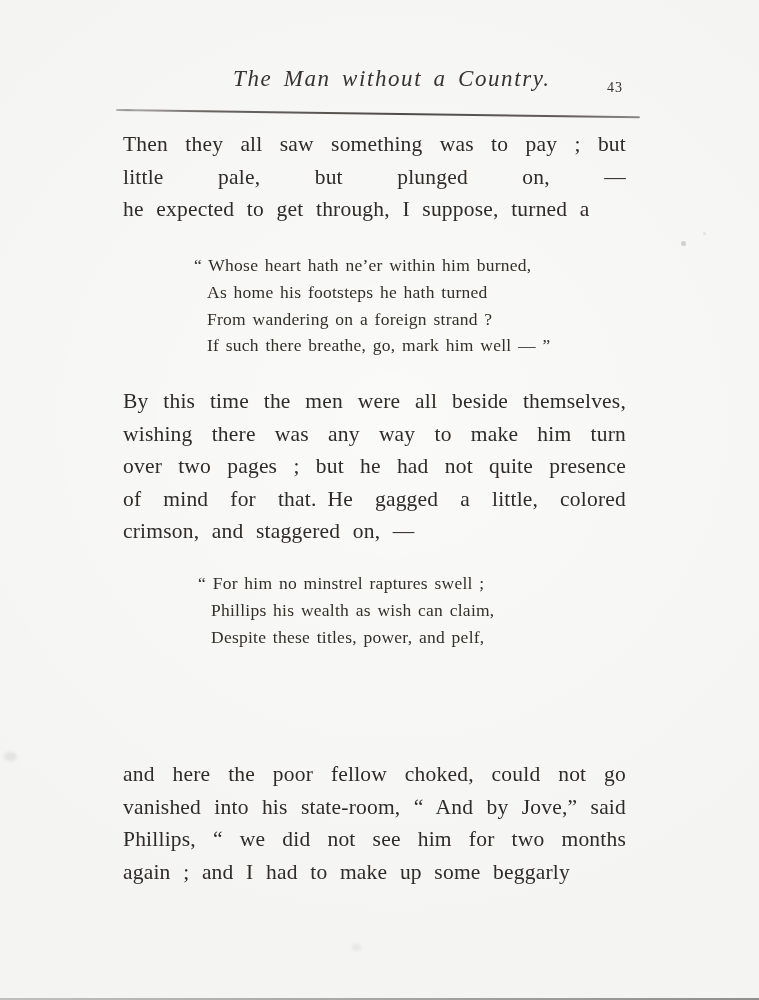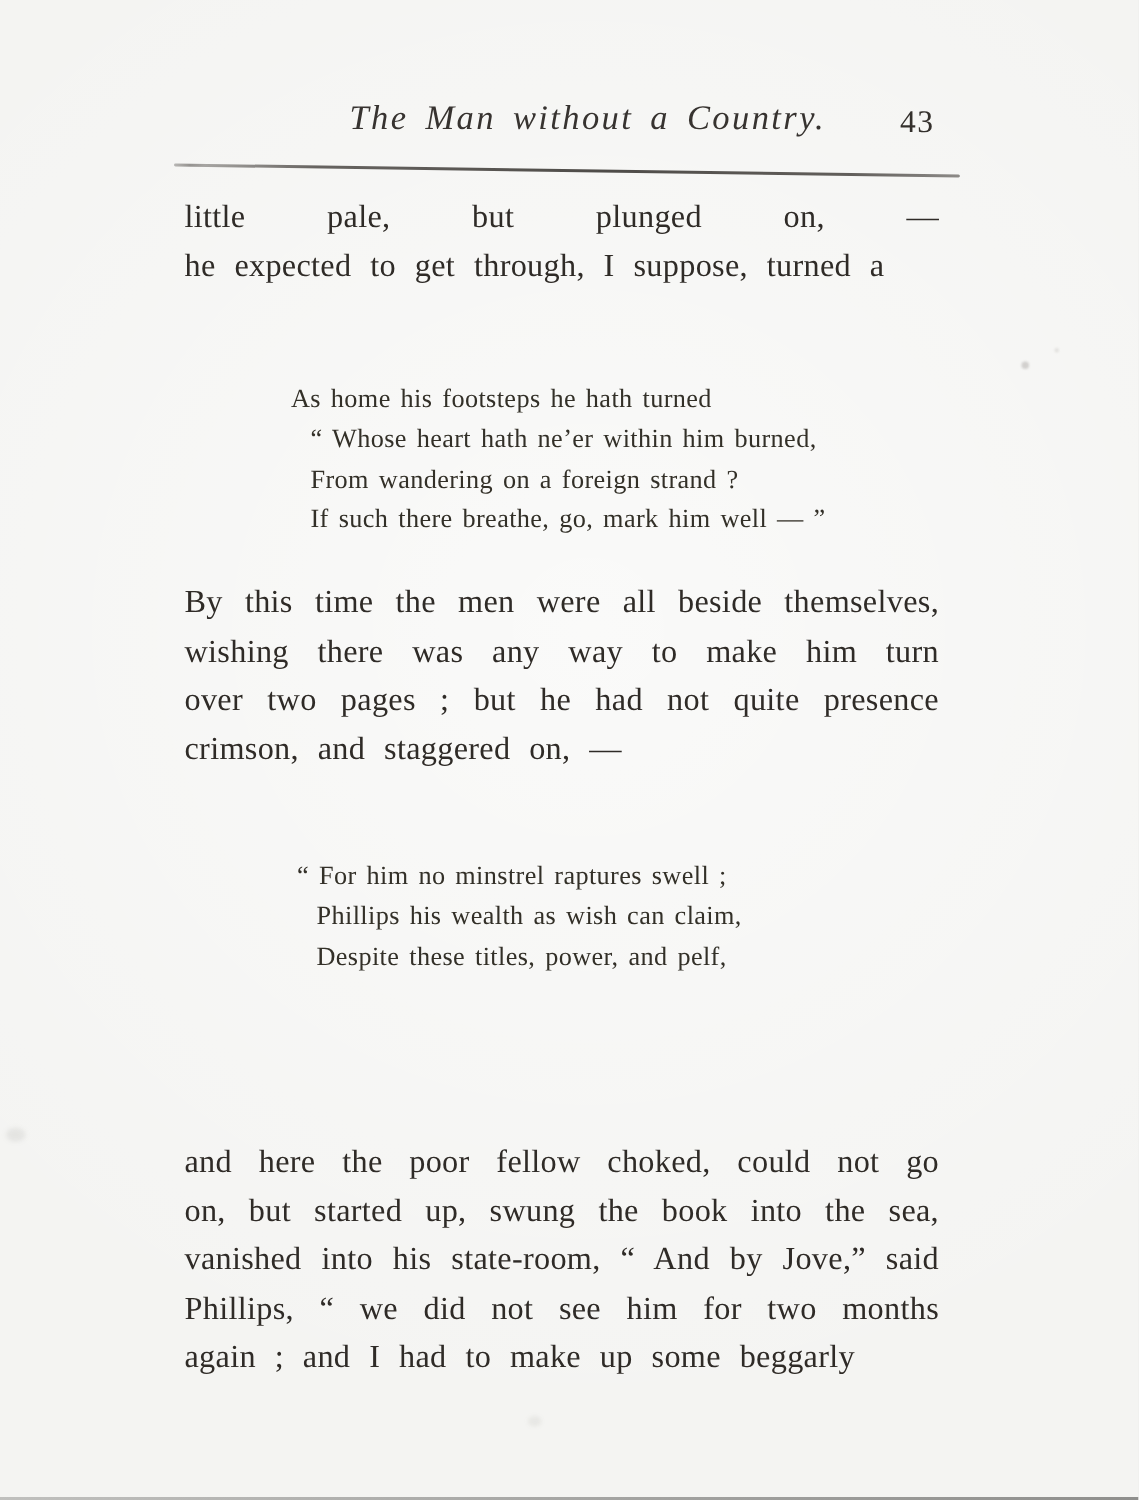--- a/index.html
+++ b/index.html
@@ -31,22 +31,22 @@
   .running-title {
     position: absolute; left: 110px; top: 0;
     font-style: italic;
     font-size: 23px;
     letter-spacing: 1.6px;
     word-spacing: 4px;
     white-space: nowrap;
     color: #373330;
   }
   .folio {
-    position: absolute; right: 3px; top: 3px;
-    font-size: 21px;
+    position: absolute; right: 3px; top: 14px;
+    font-size: 14px;
     letter-spacing: 1px;
     color: #34302c;
   }
 
   
   .head-rule {
     position: absolute; left: 116px; top: 109px;
     width: 524px; height: 2px;
     transform: rotate(0.8deg);
     transform-origin: 0 50%;
@@ -130,47 +130,48 @@
 
   <header class="running-head">
     <span class="running-title">The Man without a Country.</span>
     <span class="folio">43</span>
   </header>
 
   <div class="head-rule"></div>
 
   <main class="content">
     <div class="para para-1">
+        <div class="line">Then they all saw something was to pay ; but</div>
         <div class="line">little pale, but plunged on, —</div>
         <div class="line">he expected to get through, I suppose, turned a</div>
       </div>
 
     <div class="stanza stanza-1">
+        <div class="line">“ Whose heart hath ne’er within him burned,</div>
         <div class="line">As home his footsteps he hath turned</div>
-        <div class="line">“ Whose heart hath ne’er within him burned,</div>
         <div class="line">From wandering on a foreign strand ?</div>
         <div class="line">If such there breathe, go, mark him well — ”</div>
       </div>
 
     <div class="para para-2">
         <div class="line">By this time the men were all beside themselves,</div>
         <div class="line">wishing there was any way to make him turn</div>
         <div class="line">over two pages ; but he had not quite presence</div>
+        <div class="line">of mind for that. He gagged a little, colored</div>
         <div class="line">crimson, and staggered on, —</div>
       </div>
 
     <div class="stanza stanza-2">
         <div class="line">“ For him no minstrel raptures swell ;</div>
         <div class="line">Phillips his wealth as wish can claim,</div>
         <div class="line">Despite these titles, power, and pelf,</div>
       </div>
 
     <div class="para para-3">
         <div class="line">and here the poor fellow choked, could not go</div>
-        <div class="line">on, but started up, swung the book into the sea,</div>
         <div class="line">vanished into his state-room, “ And by Jove,” said</div>
         <div class="line">Phillips, “ we did not see him for two months</div>
         <div class="line">again ; and I had to make up some beggarly</div>
       </div>
   </main>
 
   <div class="speck speck-a"></div>
   <div class="speck speck-b"></div>
   <div class="speck speck-c"></div>
   <div class="speck speck-d"></div>

